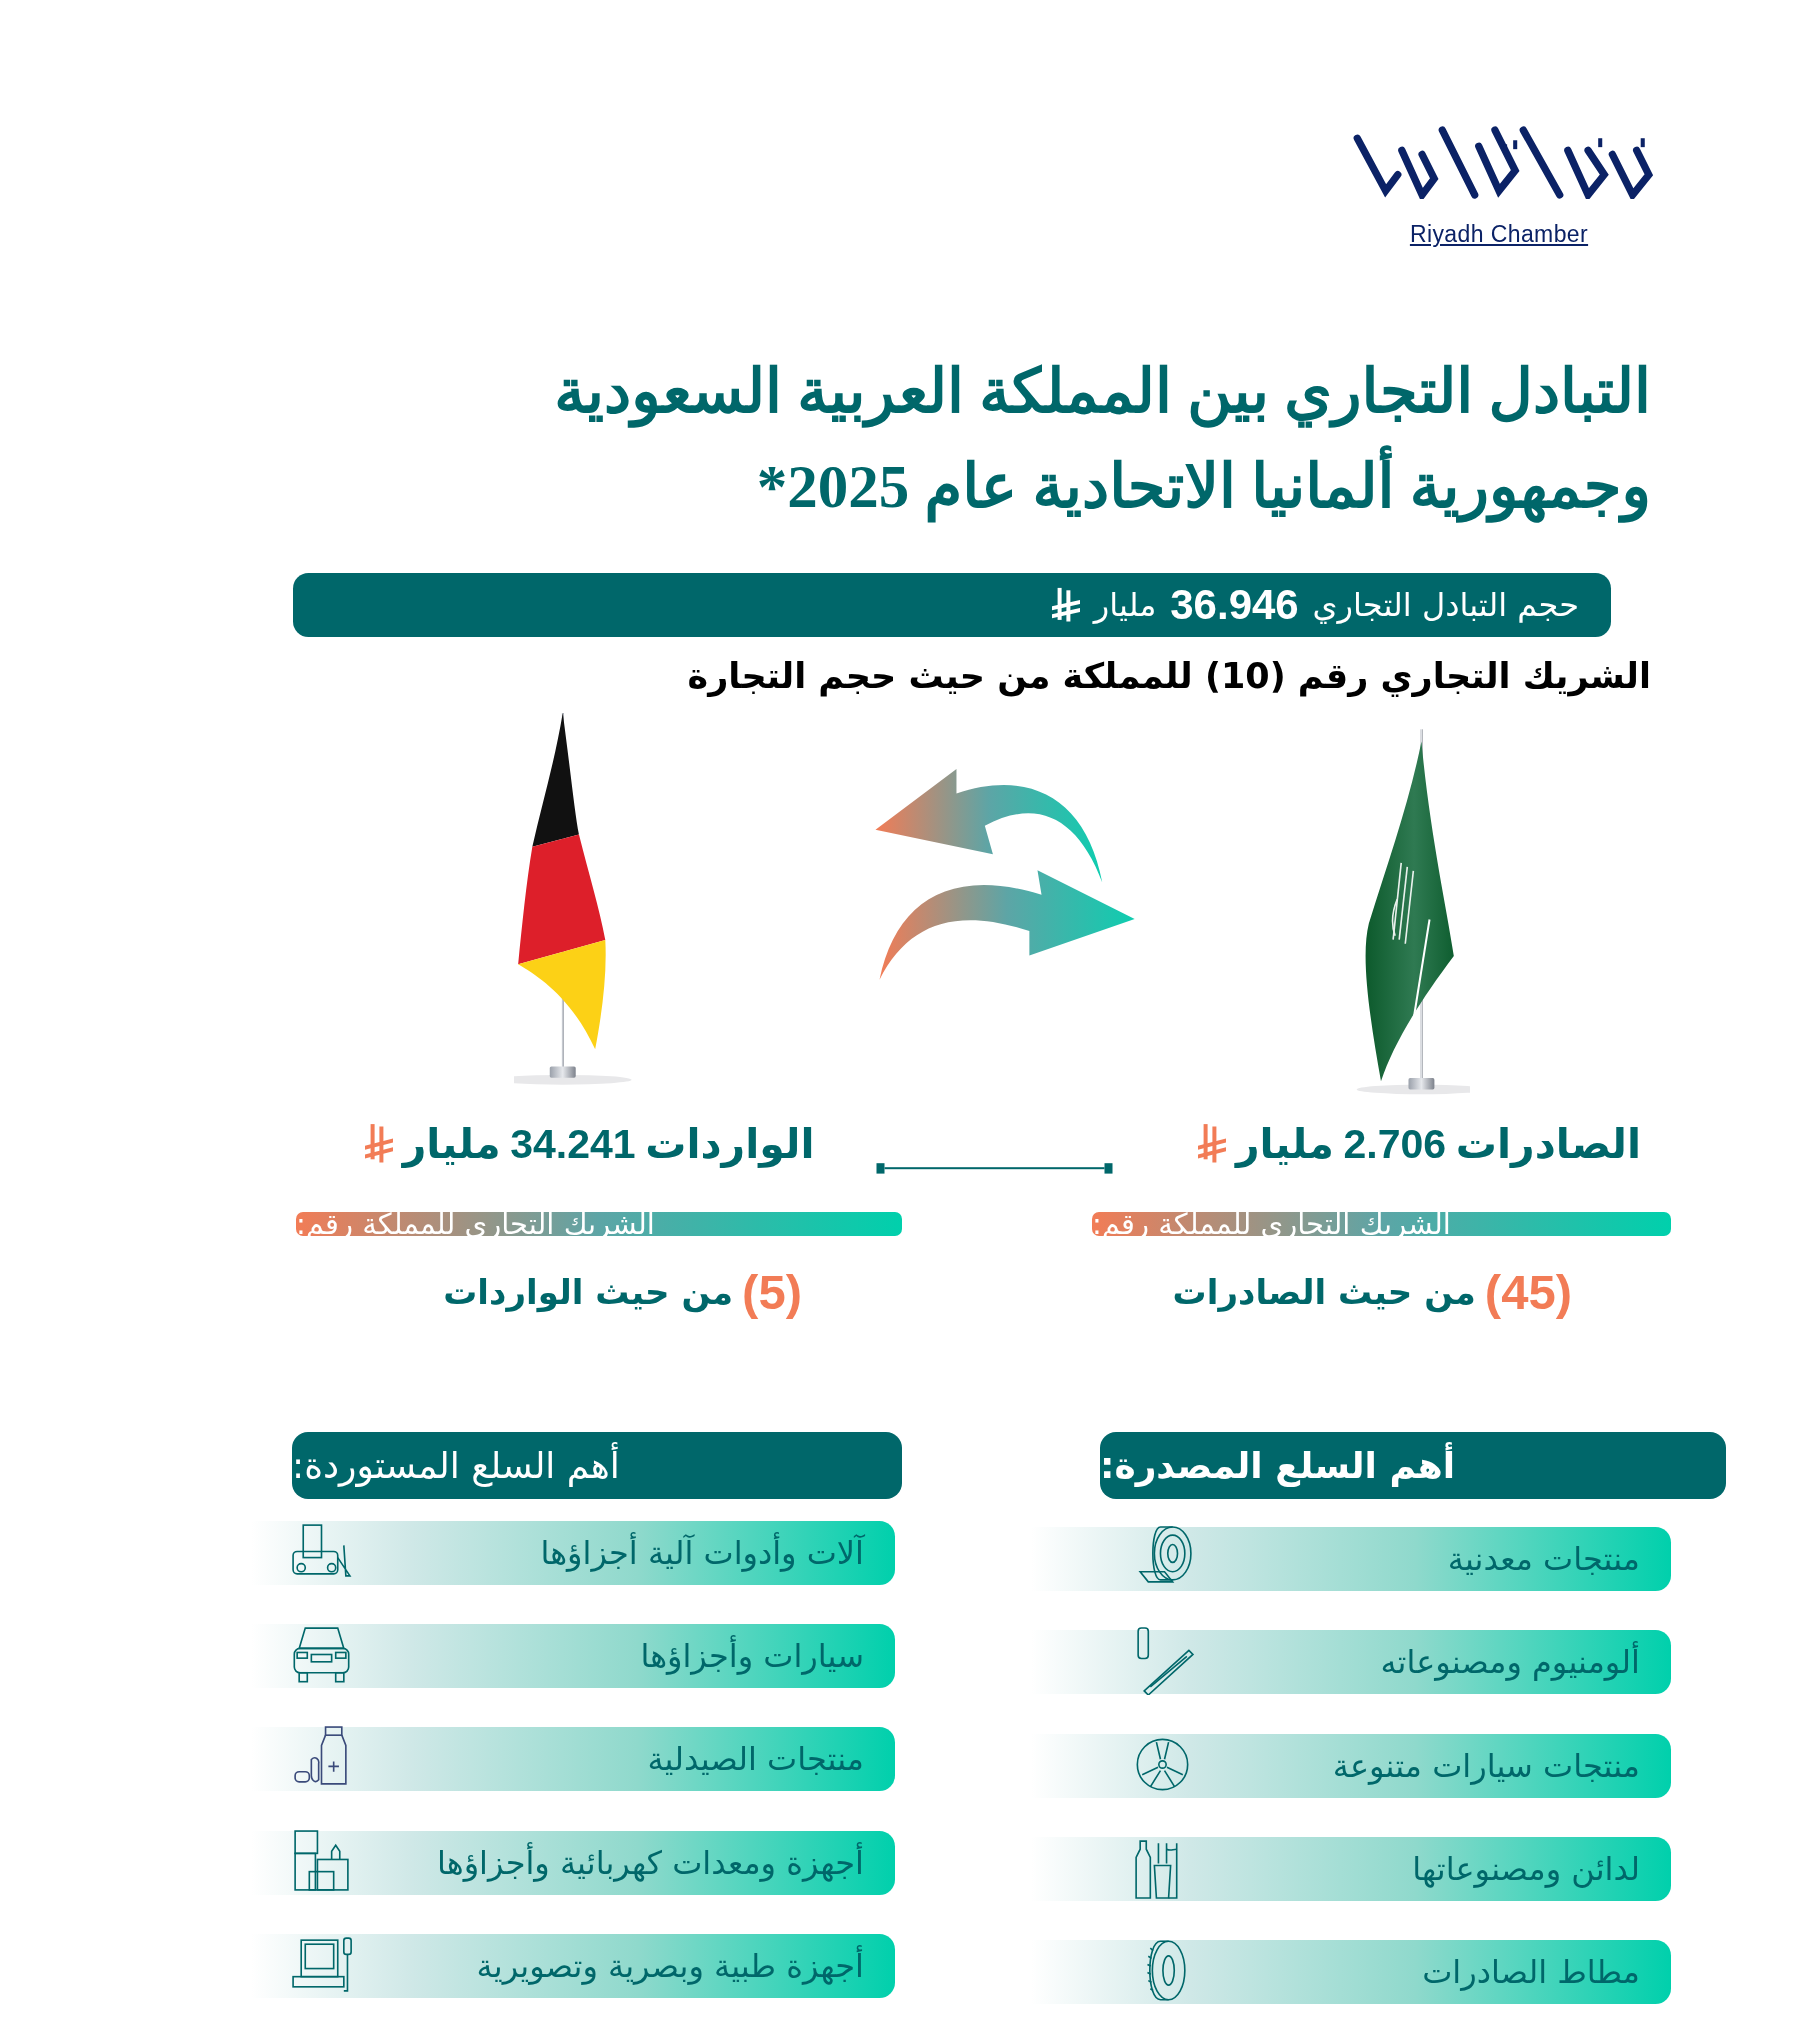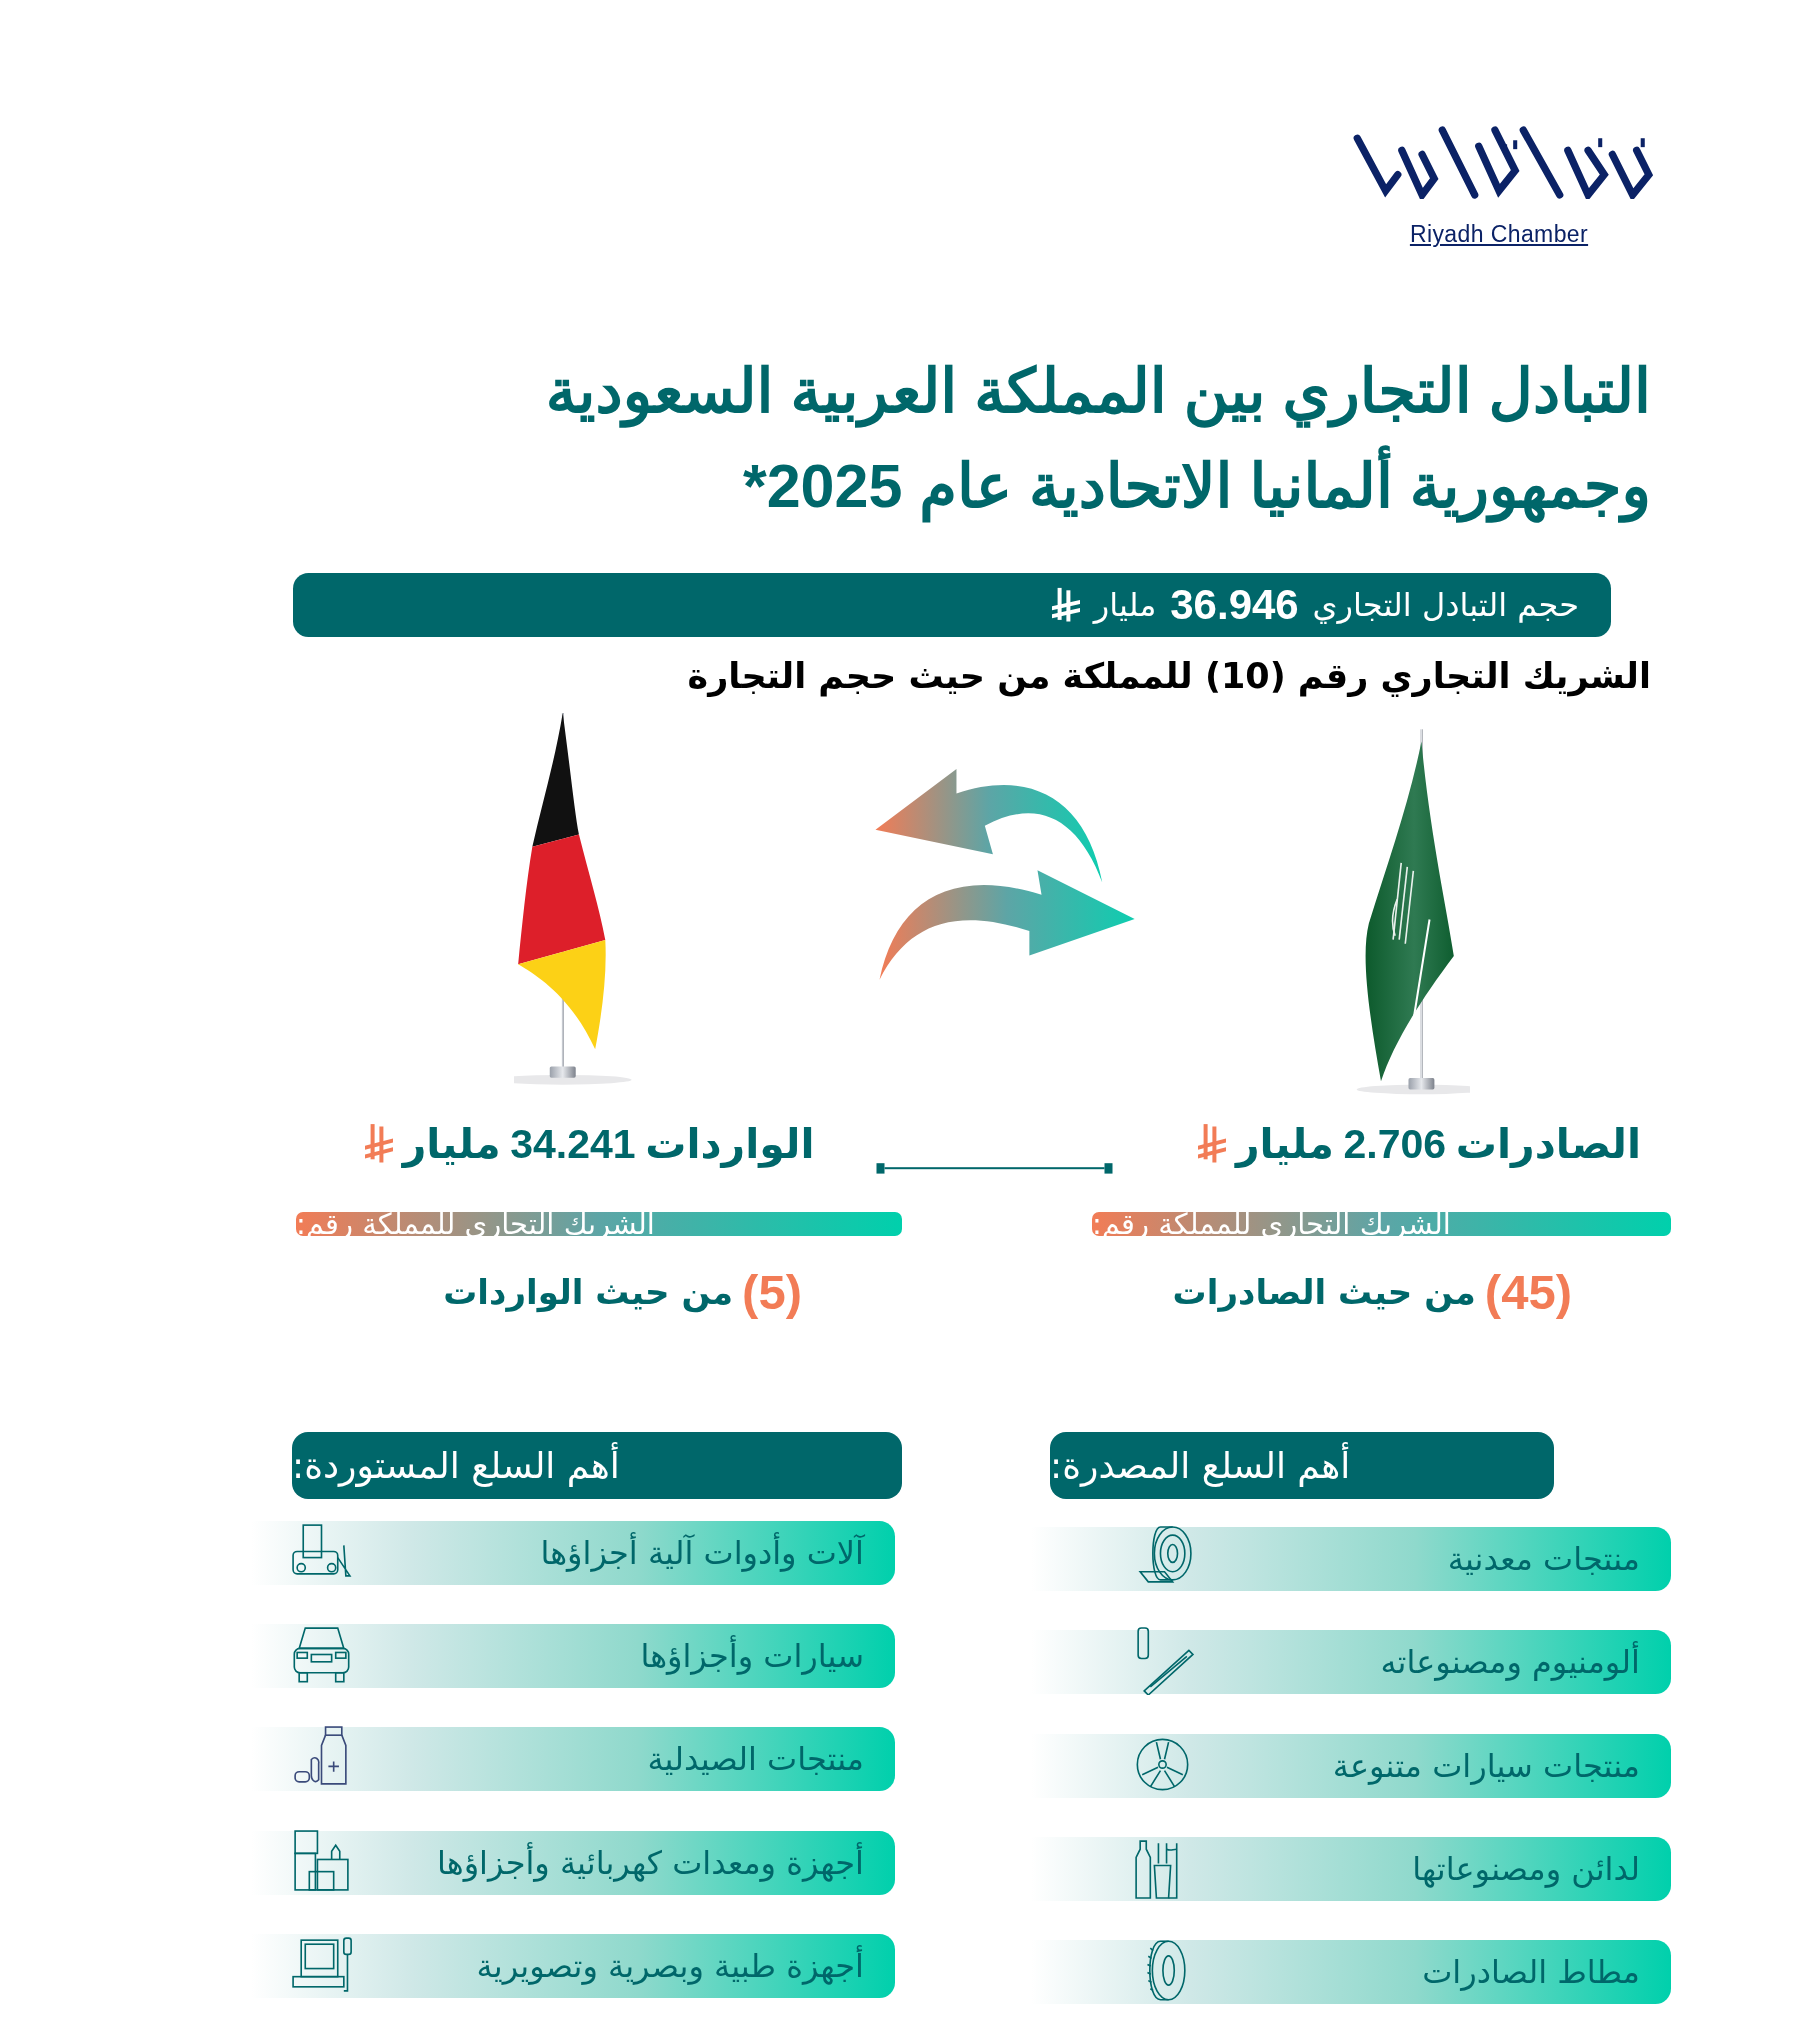--- a/index.html
+++ b/index.html
@@ -6,21 +6,21 @@
   html, body { width: 1811px; height: 2451px; background: #ffffff; overflow: hidden; }
   body { position: relative; font-family: "DejaVu Sans", "Liberation Sans", sans-serif; color: #00676A; }
   .abs { position: absolute; }
   .rtl { direction: rtl; }
 
   
   .logo-ar { left: 1333px; top: 122px; width: 332px; height: 77px; }
   .logo-en { left: 1353px; top: 221px; width: 292px; text-align: center; font-family: "Liberation Sans", sans-serif; font-size: 23px; color: #0B2266; letter-spacing: 0.4px; text-decoration: underline; }
 
   
-  .title { right: 160px; top: 344px; width: 1337px; text-align: right; font-weight: bold; font-size: 61px; line-height: 95px; color: #00676A; font-family: Liberation Sans, sans-serif; }
+  .title { right: 160px; top: 344px; width: 1337px; text-align: right; font-weight: bold; font-size: 61px; line-height: 95px; color: #00676A; font-family: Liberation Serif, serif; }
 
   
   .volume-bar { left: 293px; top: 573px; width: 1318px; height: 64px; background: #00676A; border-radius: 15.4px; display: flex; align-items: center; justify-content: flex-end; padding-right: 32px; gap: 13.8px; color: #fff; }
   .volume-bar .lbl { font-size: 32px; }
   .volume-bar .num { font-size: 42px; font-weight: bold; font-family: "Liberation Sans", sans-serif; }
   .riyal-white { width: 28px; height: 41px; }
 
   .partner-rank { right: 160px; top: 656px; font-size: 35px; font-weight: bold; color: #000000; text-align: left; }
 
   
@@ -41,21 +41,21 @@
   .rank-pill-exports { left: 1092px; width: 579px; }
 
   .rank-line { top: 1264px; font-size: 34px; font-weight: bold; color: #00676A; display: flex; align-items: center; gap: 9px; direction: rtl; }
   .rank-line .paren-num { color: #F27C56; font-size: 49px; font-weight: bold; font-family: "Liberation Sans", sans-serif; }
   .rank-line-exports { right: 239px; }
   .rank-line-imports { right: 1009px; }
 
   
   .sec-head { top: 1432px; height: 67px; background: #00676A; border-radius: 16px; color: #fff; font-size: 36px; display: flex; align-items: center; justify-content: flex-end; padding-right: 83px; }
   .sec-head-imports { left: 292px; width: 610px; }
-  .sec-head-exports { left: 1050px; width: 504px; }
+  .sec-head-exports { left: 1100px; width: 626px; font-weight: bold; }
 
   
   .prod-row { height: 64px; border-radius: 0 15.4px 15.4px 0; background: linear-gradient(to right, #ffffff 0%, #cfe8e7 25%, #8fd9cc 60%, #00D0AC 100%); display: flex; align-items: center; justify-content: flex-end; direction: ltr; }
   .prod-row .txt { font-size: 32px; color: #00676A; direction: rtl; padding-right: 31px; white-space: nowrap; }
   .prod-row .icon { position: absolute; width: 69px; height: 69px; top: -4px; }
   .imp-row { left: 251px; width: 644px; }
   .exp-row { left: 1031px; width: 640px; }
   .imp-row .icon { left: 36px; }
   .exp-row .icon { left: 97px; }
 </style>

